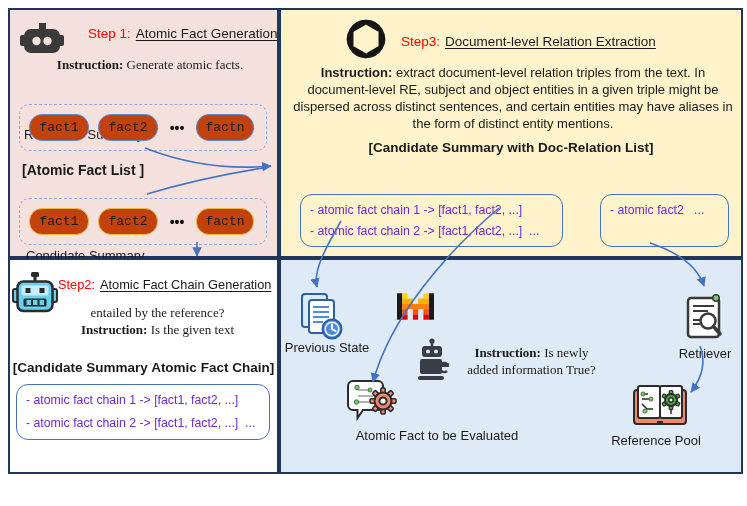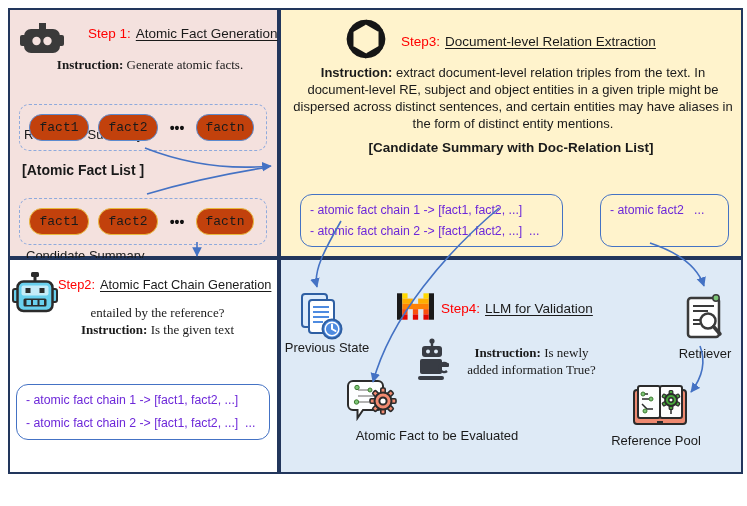--- a/index.html
+++ b/index.html
@@ -142,20 +142,21 @@
     <div class="abs title" style="left:48px;top:17px;font-size:12.8px;">
       <span class="step-red">Step2:</span><span class="utitle">Atomic Fact Chain Generation</span>
     </div>
     <div class="abs instr" style="left:40px;top:44px;width:215px;">
       <div>entailed by the reference?</div>
       <div>
         <span class="b">Instruction:</span>
         <span>Is the given text</span>
       </div>
     </div>
+    <div class="abs bracket" style="left:0;top:100px;width:100%;">[Candidate Summary Atomic Fact Chain]</div>
     <div class="abs chainbox step2" style="left:6px;top:124px;width:254px;height:56px;">
       <div>- atomic fact chain 1 -&gt; [fact1, fact2, ...]</div>
       <div>- atomic fact chain 2 -&gt; [fact1, fact2, ...]&nbsp;&nbsp;...</div>
     </div>
   </div>
 
   <div class="panel" id="panel-step4">
     <div class="abs" style="left:18px;top:32px;">
       <svg width="46" height="48" viewBox="0 0 46 48">
         <rect x="3" y="2" width="25" height="33" rx="3" fill="#DCEBFB" stroke="#2E5FA3" stroke-width="2"></rect>
@@ -177,23 +178,20 @@
         <rect x="6" y="6" width="12" height="6" fill="#FFAF00"></rect>
           <rect x="24" y="6" width="12" height="6" fill="#FFAF00"></rect>
         <rect x="6" y="12" width="30" height="6" fill="#FF8205"></rect>
         <rect x="6" y="18" width="6" height="6" fill="#FA500F"></rect>
           <rect x="18" y="18" width="6" height="6" fill="#FA500F"></rect>
           <rect x="30" y="18" width="6" height="6" fill="#FA500F"></rect>
         <rect x="6" y="24" width="6" height="6" fill="#E10500"></rect>
           <rect x="18" y="24" width="6" height="6" fill="#E10500"></rect>
           <rect x="30" y="24" width="6" height="6" fill="#E10500"></rect>
       </svg>
-    </div>
-    <div class="abs title" style="left:160px;top:41px;">
-      <span class="step-red">Step4:</span><span class="utitle">LLM for Validation</span>
     </div>
 
     <div class="abs" style="left:132px;top:78px;">
       <svg width="38" height="42" viewBox="0 0 38 42">
         <g fill="#383C44">
           <circle cx="19" cy="3" r="2.6"></circle>
             <rect x="17.8" y="4" width="2.4" height="5"></rect>
           <rect x="9" y="8" width="20" height="11" rx="3"></rect>
           <rect x="7" y="21" width="22" height="15" rx="2"></rect>
           <rect x="28" y="25" width="8" height="4" rx="1"></rect>

